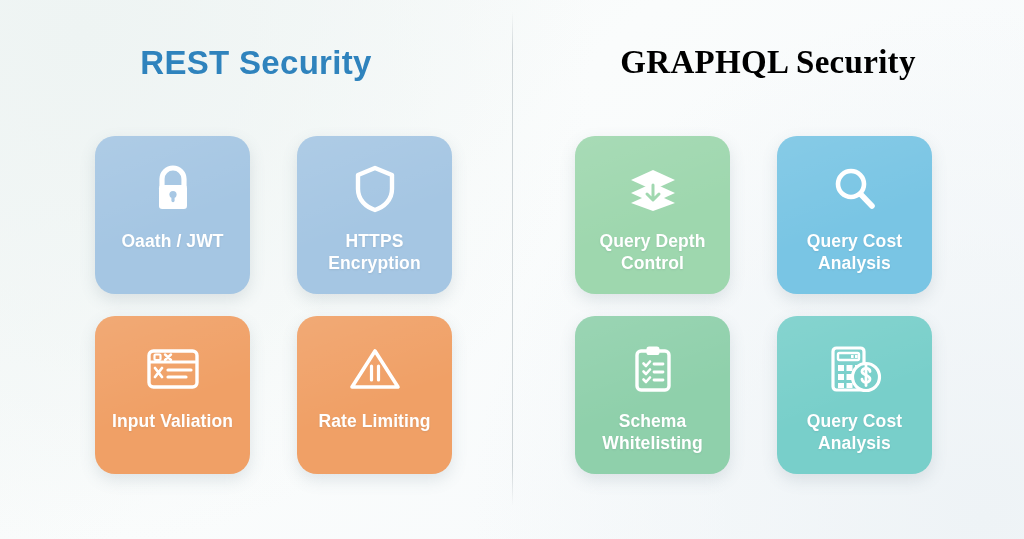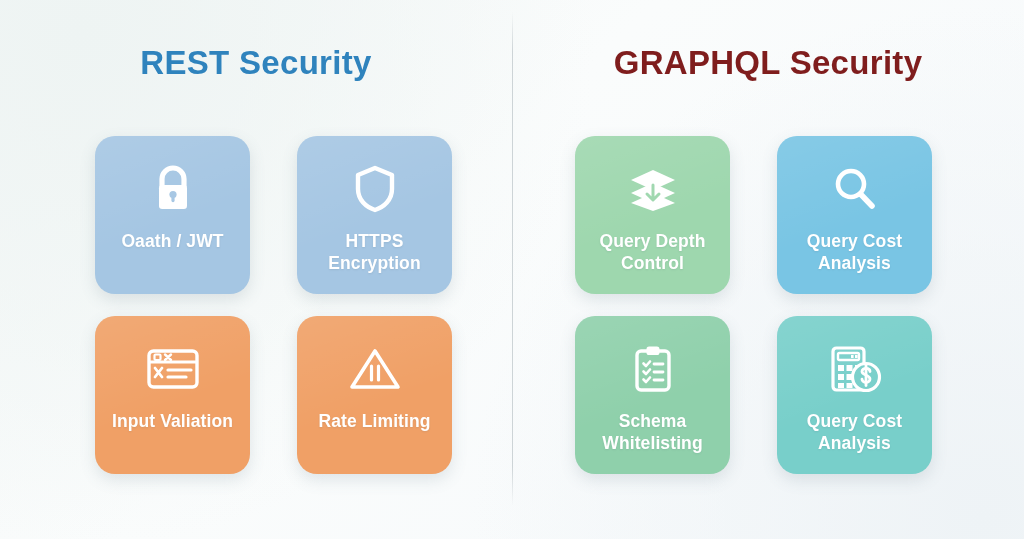--- a/index.html
+++ b/index.html
@@ -52,21 +52,21 @@
     position: absolute;
     top: 38px;
     left: 0;
     width: 512px;
     text-align: center;
     font-size: 33px;
     font-weight: bold;
     letter-spacing: 0.3px;
   }
   .panel.left  .panel-title { color: #2f83bd; }
-  .panel.right .panel-title { color: #7f1d1d; }
+  .panel.right .panel-title { color: #000000; font-family: Liberation Serif, serif; }
 
   
   .grid {
     position: absolute;
     top: 130px;
     left: 95px;
     width: 360px;
     display: grid;
     grid-template-columns: 155px 155px;
     grid-template-rows: 158px 158px;

